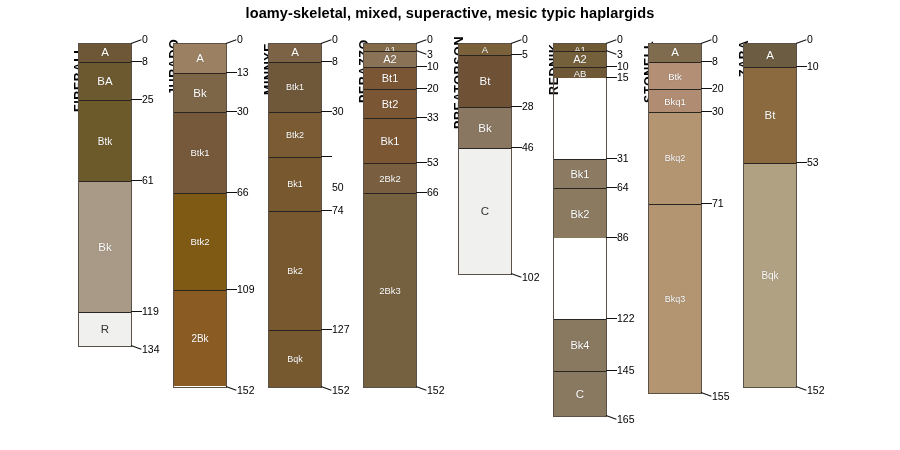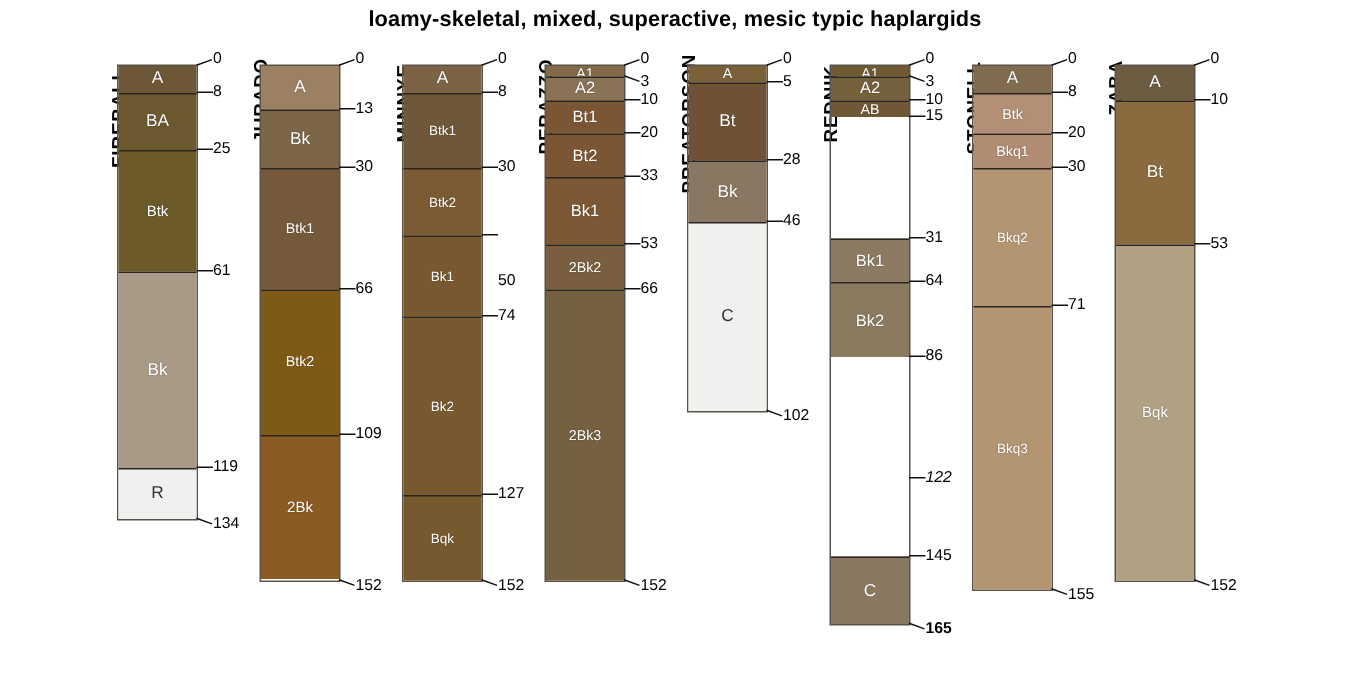--- a/index.html
+++ b/index.html
@@ -353,20 +353,23 @@
           </div>
           <div class="horizon" style="top: 22.54px; height: 11.27px; background: rgb(110, 88, 54); border-top: 1px solid rgb(42, 37, 32);">
             <div class="horizon-name" style="font-size: 9.5px; top: 0px;">AB</div>
           </div>
           <div class="horizon" style="top: 114.954px; height: 29.302px; background: rgb(140, 123, 98); border-top: 1px solid rgb(42, 37, 32);">
             <div class="horizon-name" style="font-size: 11px; top: 8.151px;">Bk1</div>
           </div>
           <div class="horizon" style="top: 144.256px; height: 49.588px; background: rgb(139, 122, 96); border-top: 1px solid rgb(42, 37, 32);">
             <div class="horizon-name" style="font-size: 11px; top: 18.294px;">Bk2</div>
           </div>
+          <div class="horizon" style="top: 274.988px; height: 51.842px; background: rgb(138, 121, 97); border-top: 1px solid rgb(42, 37, 32);">
+            <div class="horizon-name" style="font-size: 11px; top: 19.421px;">Bk4</div>
+          </div>
           <div class="horizon" style="top: 326.83px; height: 45.08px; background: rgb(138, 121, 97); border-top: 1px solid rgb(42, 37, 32);">
             <div class="horizon-name" style="font-size: 11.5px; top: 15.79px;">C</div>
           </div>
         </div>
         <div class="tick-wrap" style="top: 43px;">
           <div class="tick-slanted up"></div>
           <div class="depth-label" style="top: -9px;">0</div>
         </div>
         <div class="tick-wrap" style="top: 49.762px;">
           <div class="tick-slanted down"></div>
@@ -387,29 +390,29 @@
         <div class="tick-wrap" style="top: 187.256px;">
           <div class="tick-slanted"></div>
           <div class="depth-label" style="top: -5px; text-align: center;">64</div>
         </div>
         <div class="tick-wrap" style="top: 236.844px;">
           <div class="tick-slanted"></div>
           <div class="depth-label" style="top: -5px;">86</div>
         </div>
         <div class="tick-wrap" style="top: 317.988px;">
           <div class="tick-slanted"></div>
-          <div class="depth-label" style="top: -5px; font-style: italic;">122</div>
+          <div class="depth-label" style="top: -5px;">122</div>
         </div>
         <div class="tick-wrap" style="top: 369.83px;">
           <div class="tick-slanted"></div>
           <div class="depth-label" style="top: -5px;">145</div>
         </div>
         <div class="tick-wrap" style="top: 414.91px;">
           <div class="tick-slanted down"></div>
-          <div class="depth-label" style="top: -1px; font-weight: bold;">165</div>
+          <div class="depth-label" style="top: -1px;">165</div>
         </div>
       </div>
       <div class="profile" style="left: 626px;">
         <div class="profile-label" style="left: 16px; top: 103.2px;">STONELL</div>
         <div class="bar" style="top: 43px; height: 349.37px;">
           <div class="horizon" style="top: 0px; height: 18.032px; background: rgb(127, 108, 79);">
             <div class="horizon-name" style="font-size: 11.5px; top: 2.266px;">A</div>
           </div>
           <div class="horizon" style="top: 18.032px; height: 27.048px; background: rgb(178, 143, 117); border-top: 1px solid rgb(42, 37, 32);">
             <div class="horizon-name" style="font-size: 9.5px; top: 7.774px;">Btk</div>

